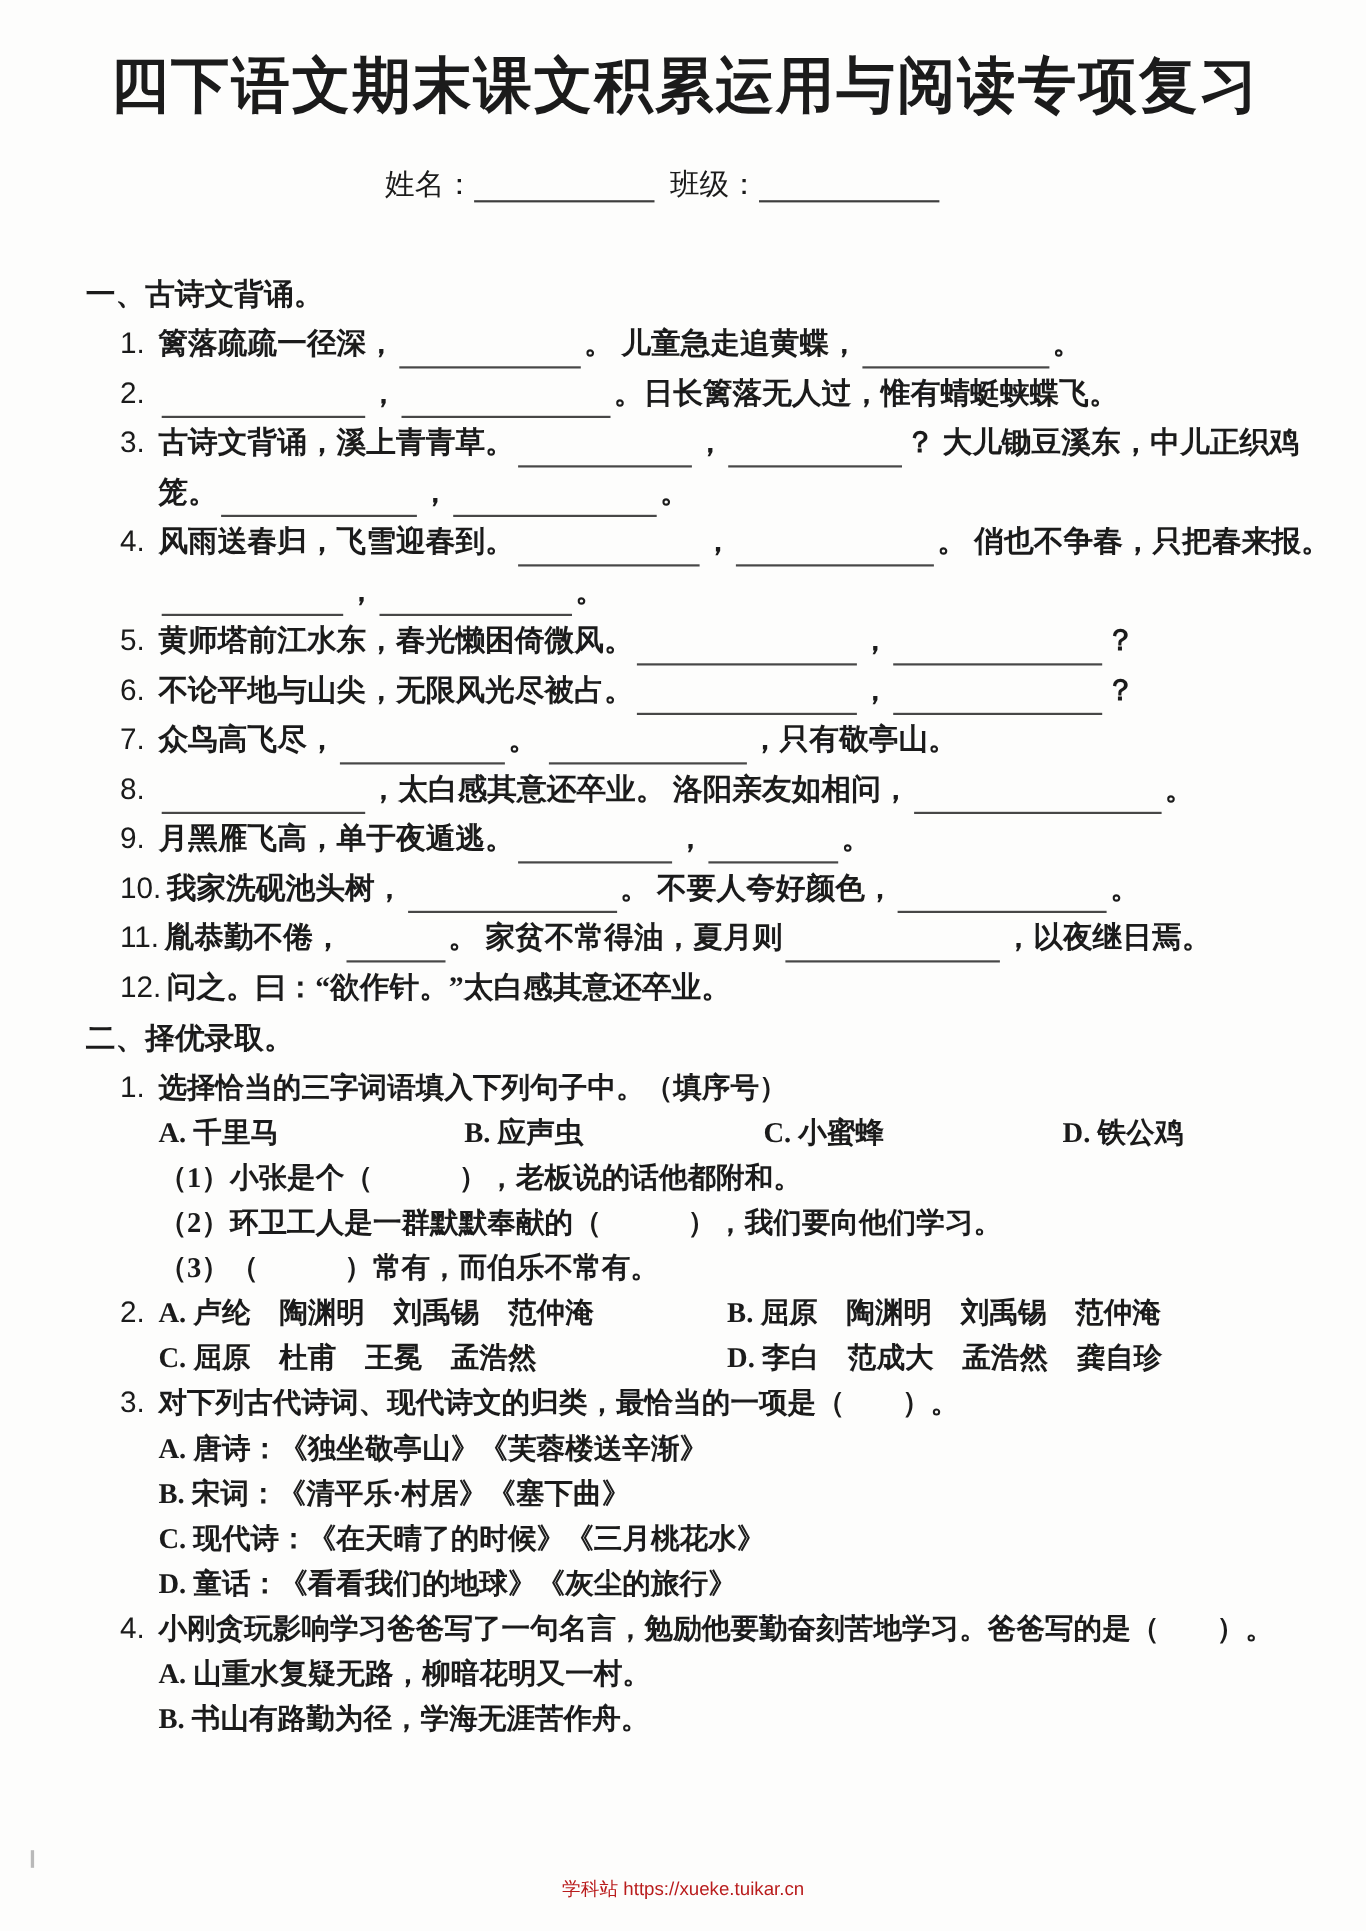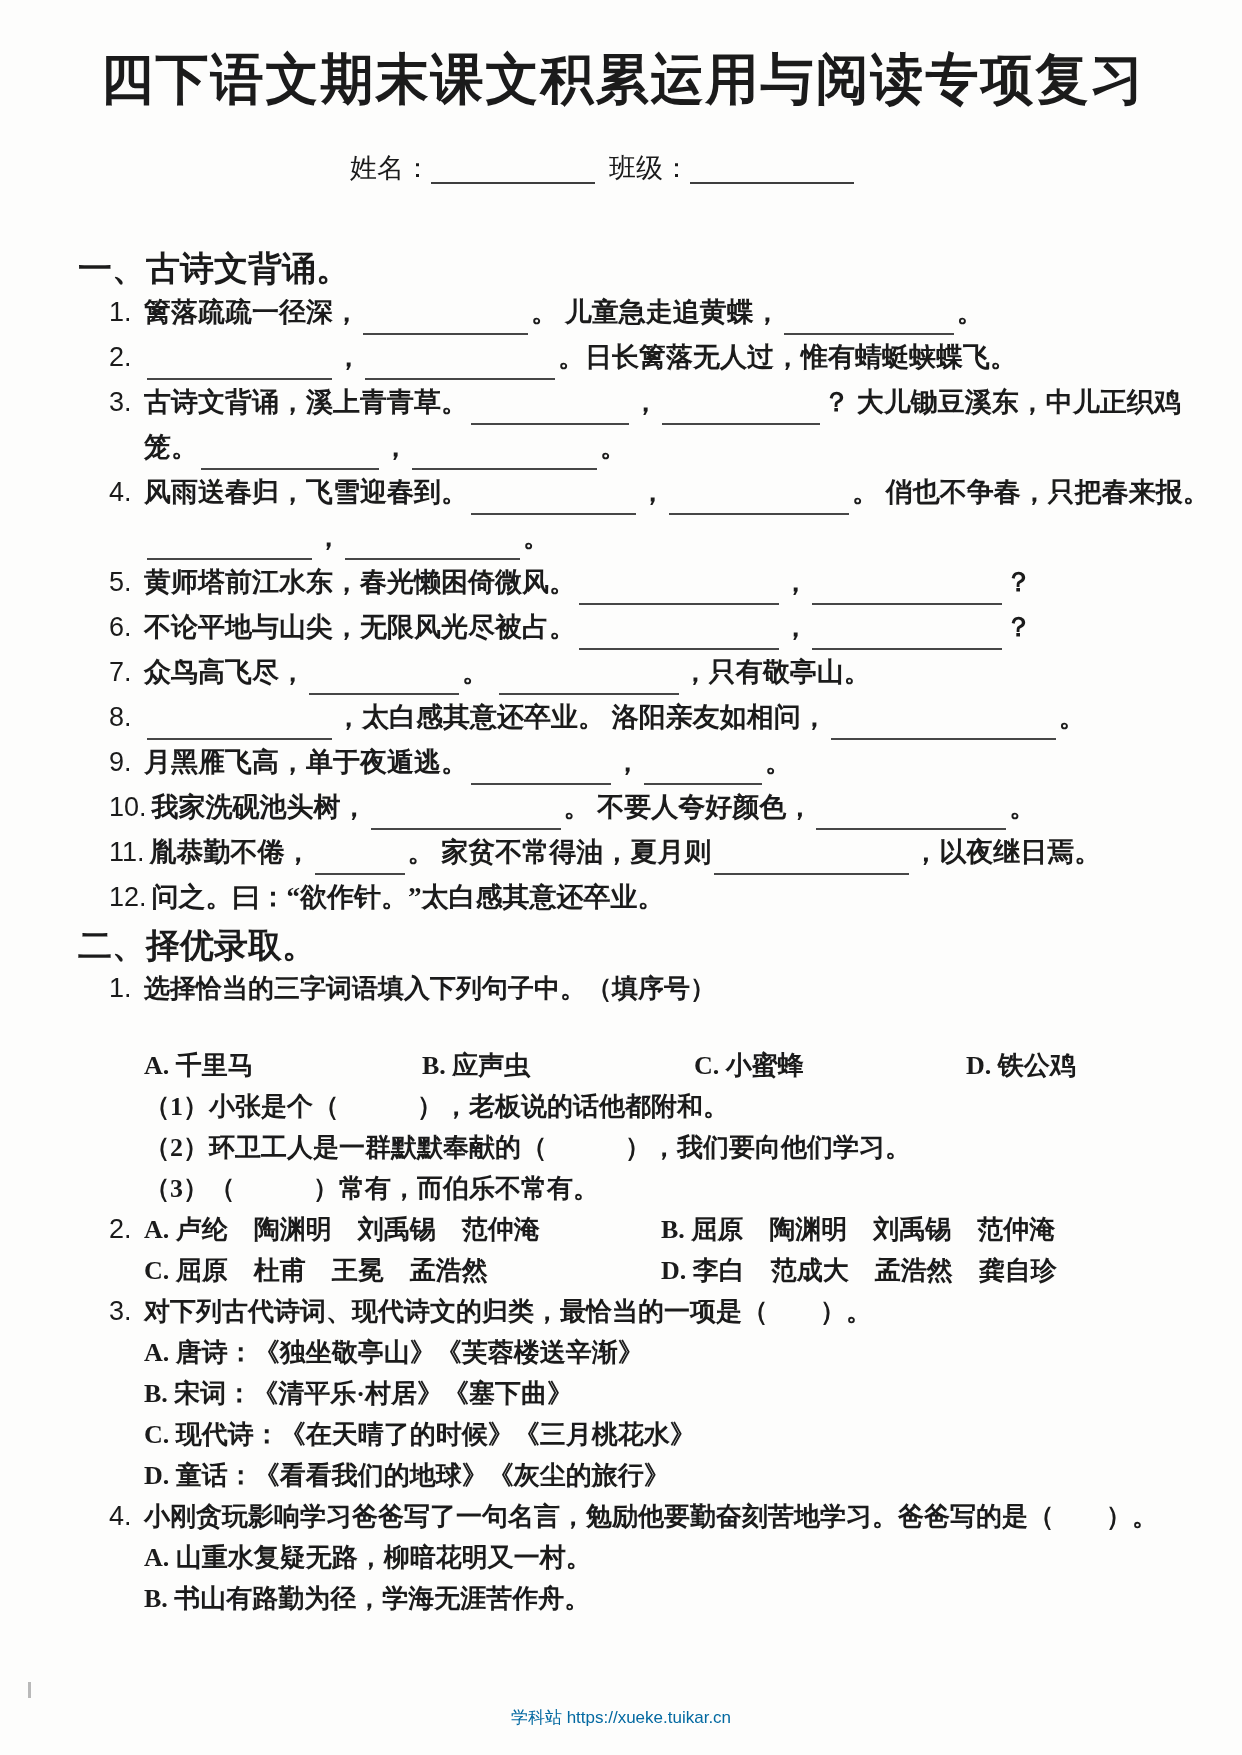--- a/index.html
+++ b/index.html
@@ -41,21 +41,21 @@
     width:164px;height:28px;
     border-bottom:2px solid #3e3e3e;
     vertical-align:bottom;
   }
   .uline.first{margin-right:14px;}
   .section{font-size:27px;}
   .section.s2{font-size:26px;}
   .sec-heading{
     font-family:"DejaVu Sans","Liberation Sans",sans-serif;
     font-weight:bold;
-    font-size:34px;
+    font-size:27px;
     line-height:36px;
     margin:66px 0 4px 0;
   }
   .section.s2 .sec-heading{margin-top:6px;line-height:38px;}
   .item{display:flex;align-items:flex-start;}
   .num{
     font-family:"Liberation Sans","DejaVu Sans",sans-serif;
     font-size:27px;
     margin-left:31px;
     min-width:30px;
@@ -74,21 +74,21 @@
     vertical-align:bottom;
     margin:0 3px;
   }
   .seg{white-space:pre;}
   .seg.col{display:inline-block;}
   .footer{
     position:absolute;
     left:0;top:1706px;width:100%;
     text-align:center;
     font-size:17px;
-    color:#0369a1;
+    color:#b91c1c;
     font-family:"Liberation Sans","DejaVu Sans",sans-serif;
   }
   .artifact{
     position:absolute;
     left:28px;top:1682px;
     width:3px;height:16px;
     background:#b9b9b9;
   }
 </style>
 </head>
@@ -178,21 +178,21 @@
             <div class="line"><span class="seg">问之。曰：“欲作针。”太白感其意还卒业。</span></div>
           </div>
         </div>
       </div>
       <div class="section s2">
         <div class="sec-heading">二、择优录取。</div>
         <div class="item">
           <span class="num">1.</span>
           <div class="item-body">
             <div class="line"><span class="seg">选择恰当的三字词语填入下列句子中。（填序号）</span></div>
-            <div class="line"><span class="seg col" style="width: 278px; margin-top: 36px;">A. 千里马</span><span class="seg col" style="width: 272px;">B. 应声虫</span><span class="seg col" style="width: 272px;">C. 小蜜蜂</span><span class="seg">D. 铁公鸡</span></div>
+            <div class="line"><span class="seg col" style="width: 278px;">A. 千里马</span><span class="seg col" style="width: 272px;">B. 应声虫</span><span class="seg col" style="width: 272px;">C. 小蜜蜂</span><span class="seg">D. 铁公鸡</span></div>
             <div class="line"><span class="seg">（1）小张是个（　　　），老板说的话他都附和。</span></div>
             <div class="line"><span class="seg">（2）环卫工人是一群默默奉献的（　　　），我们要向他们学习。</span></div>
             <div class="line"><span class="seg">（3）（　　　）常有，而伯乐不常有。</span></div>
           </div>
         </div>
         <div class="item">
           <span class="num">2.</span>
           <div class="item-body">
             <div class="line"><span class="seg col" style="width: 517px;">A. 卢纶　陶渊明　刘禹锡　范仲淹</span><span class="seg">B. 屈原　陶渊明　刘禹锡　范仲淹</span></div>
             <div class="line"><span class="seg col" style="width: 517px;">C. 屈原　杜甫　王冕　孟浩然</span><span class="seg">D. 李白　范成大　孟浩然　龚自珍</span></div>

